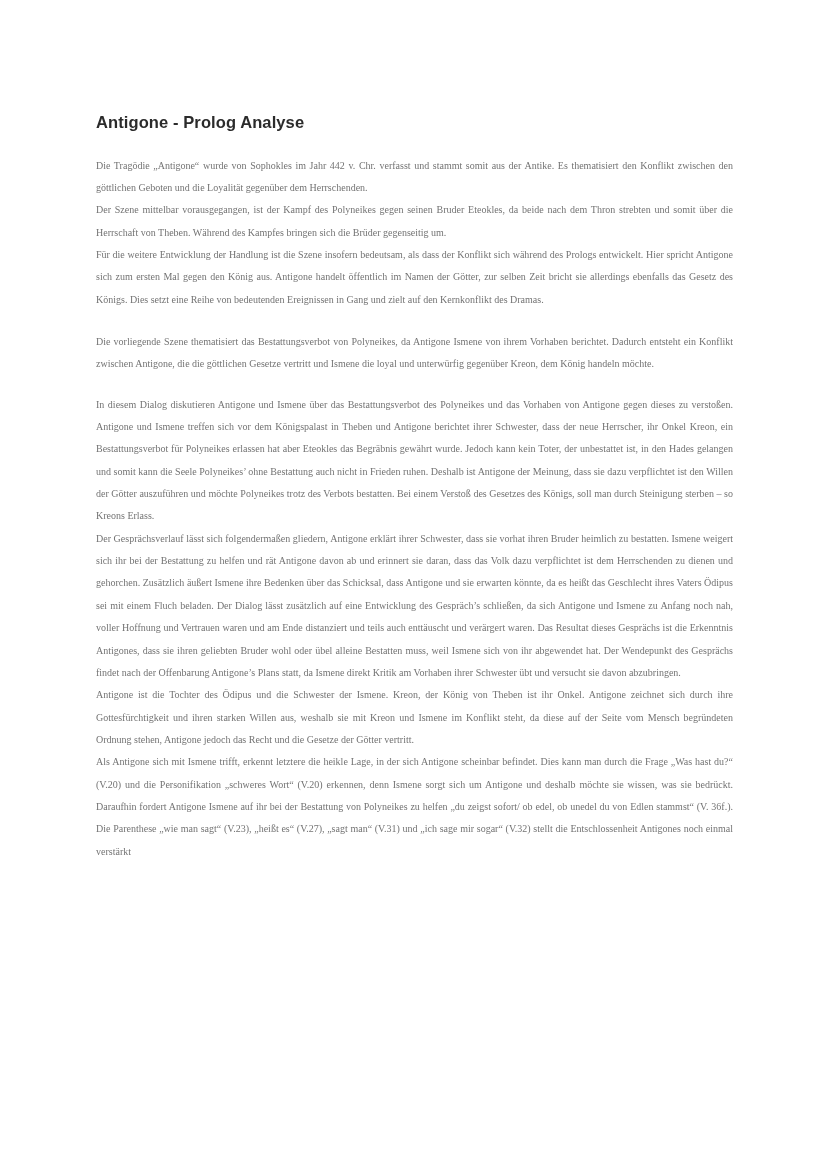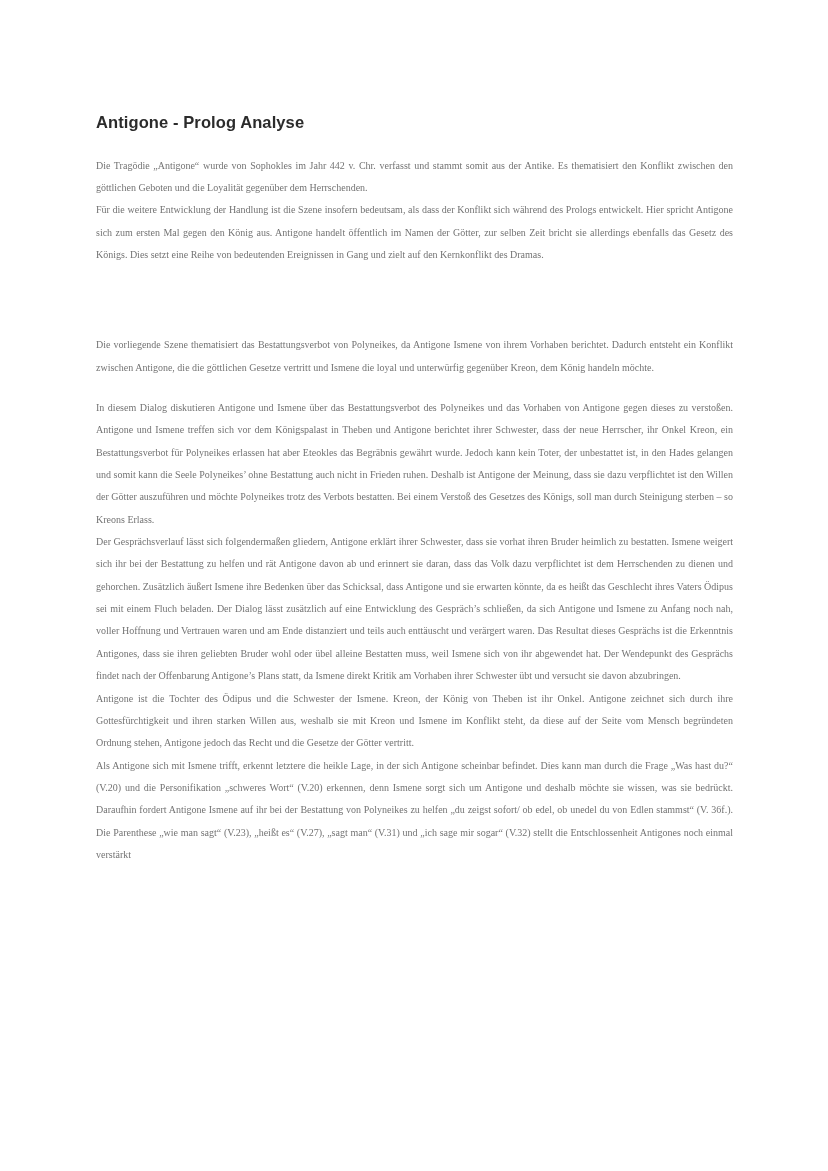--- a/index.html
+++ b/index.html
@@ -37,39 +37,40 @@
     text-align: justify;
     text-justify: inter-word;
     line-height: 22.35px;
     margin: 0;
     hyphens: none;
   }
   .block {
     margin: 0;
   }
   .gap-block {
-    margin-top: 68px;
+    margin-top: 20px;
   }
   .gap-block-2 {
     margin-top: 18px;
   }
   .para + .para {
     margin-top: 0;
   }
 </style>
 </head>
 <body>
 
 <div class="page">
   <div class="content">
 
     <h1 class="doc-title">Antigone - Prolog Analyse</h1>
 
     <div class="block">
       <p class="para">Die Tragödie „Antigone“ wurde von Sophokles im Jahr 442 v. Chr. verfasst und stammt somit aus der Antike. Es thematisiert den Konflikt zwischen den göttlichen Geboten und die Loyalität gegenüber dem Herrschenden.</p>
+      <p class="para">Der Szene mittelbar vorausgegangen, ist der Kampf des Polyneikes gegen seinen Bruder Eteokles, da beide nach dem Thron strebten und somit über die Herrschaft von Theben. Während des Kampfes bringen sich die Brüder gegenseitig um.</p>
       <p class="para">Für die weitere Entwicklung der Handlung ist die Szene insofern bedeutsam, als dass der Konflikt sich während des Prologs entwickelt. Hier spricht Antigone sich zum ersten Mal gegen den König aus. Antigone handelt öffentlich im Namen der Götter, zur selben Zeit bricht sie allerdings ebenfalls das Gesetz des Königs. Dies setzt eine Reihe von bedeutenden Ereignissen in Gang und zielt auf den Kernkonflikt des Dramas.</p>
     </div>
 
     <div class="block gap-block">
       <p class="para">Die vorliegende Szene thematisiert das Bestattungsverbot von Polyneikes, da Antigone Ismene von ihrem Vorhaben berichtet. Dadurch entsteht ein Konflikt zwischen Antigone, die die göttlichen Gesetze vertritt und Ismene die loyal und unterwürfig gegenüber Kreon, dem König handeln möchte.</p>
     </div>
 
     <div class="block gap-block-2">
       <p class="para">In diesem Dialog diskutieren Antigone und Ismene über das Bestattungsverbot des Polyneikes und das Vorhaben von Antigone gegen dieses zu verstoßen. Antigone und Ismene treffen sich vor dem Königspalast in Theben und Antigone berichtet ihrer Schwester, dass der neue Herrscher, ihr Onkel Kreon, ein Bestattungsverbot für Polyneikes erlassen hat aber Eteokles das Begräbnis gewährt wurde. Jedoch kann kein Toter, der unbestattet ist, in den Hades gelangen und somit kann die Seele Polyneikes’ ohne Bestattung auch nicht in Frieden ruhen. Deshalb ist Antigone der Meinung, dass sie dazu verpflichtet ist den Willen der Götter auszuführen und möchte Polyneikes trotz des Verbots bestatten. Bei einem Verstoß des Gesetzes des Königs, soll man durch Steinigung sterben – so Kreons Erlass.</p>
       <p class="para">Der Gesprächsverlauf lässt sich folgendermaßen gliedern, Antigone erklärt ihrer Schwester, dass sie vorhat ihren Bruder heimlich zu bestatten. Ismene weigert sich ihr bei der Bestattung zu helfen und rät Antigone davon ab und erinnert sie daran, dass das Volk dazu verpflichtet ist dem Herrschenden zu dienen und gehorchen. Zusätzlich äußert Ismene ihre Bedenken über das Schicksal, dass Antigone und sie erwarten könnte, da es heißt das Geschlecht ihres Vaters Ödipus sei mit einem Fluch beladen. Der Dialog lässt zusätzlich auf eine Entwicklung des Gespräch’s schließen, da sich Antigone und Ismene zu Anfang noch nah, voller Hoffnung und Vertrauen waren und am Ende distanziert und teils auch enttäuscht und verärgert waren. Das Resultat dieses Gesprächs ist die Erkenntnis Antigones, dass sie ihren geliebten Bruder wohl oder übel alleine Bestatten muss, weil Ismene sich von ihr abgewendet hat. Der Wendepunkt des Gesprächs findet nach der Offenbarung Antigone’s Plans statt, da Ismene direkt Kritik am Vorhaben ihrer Schwester übt und versucht sie davon abzubringen.</p>

